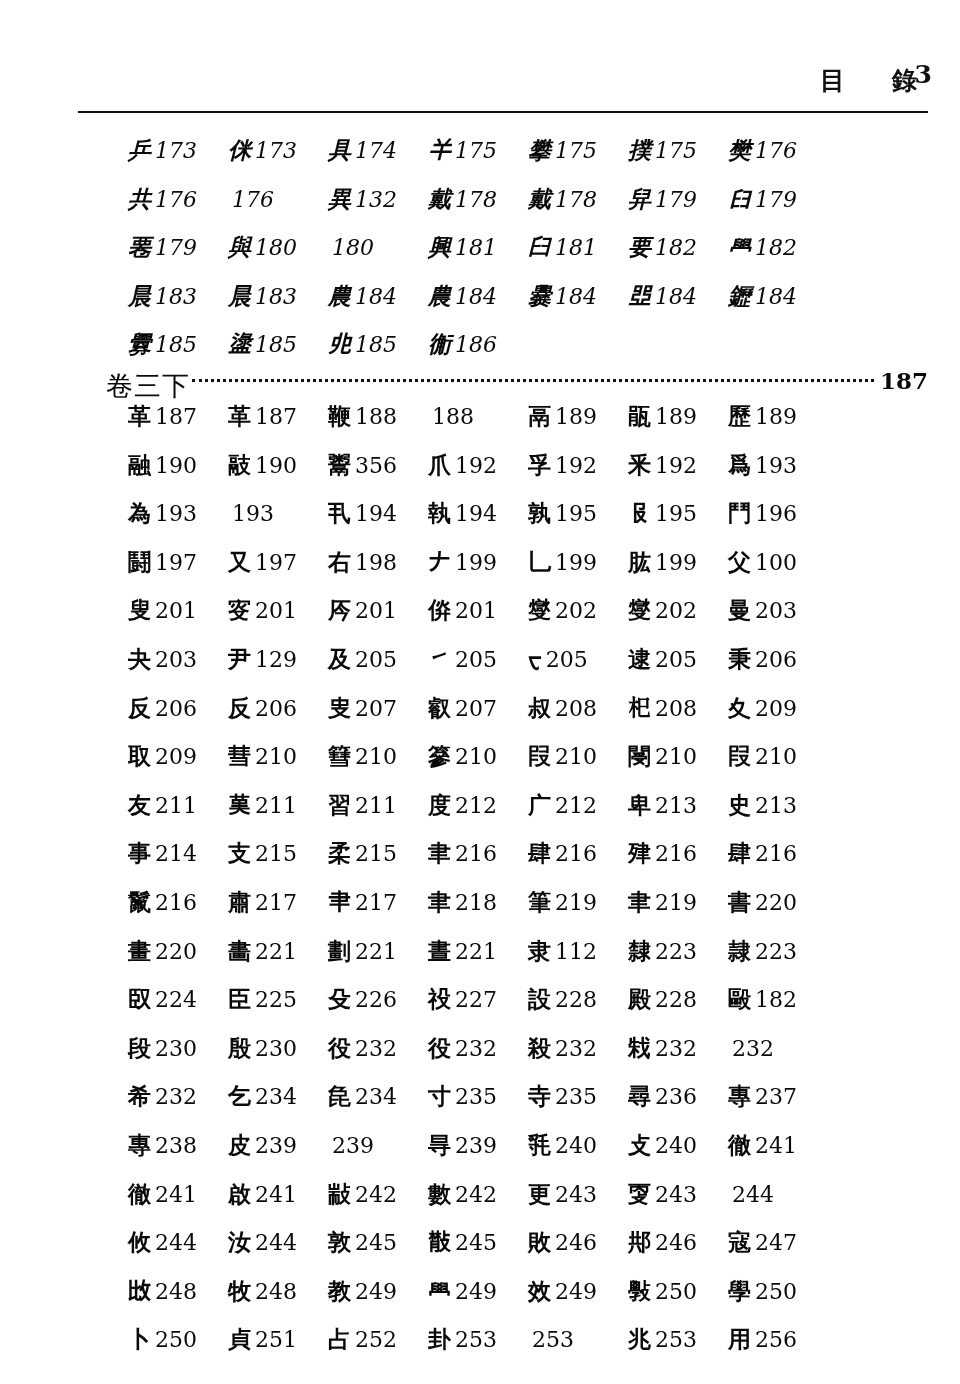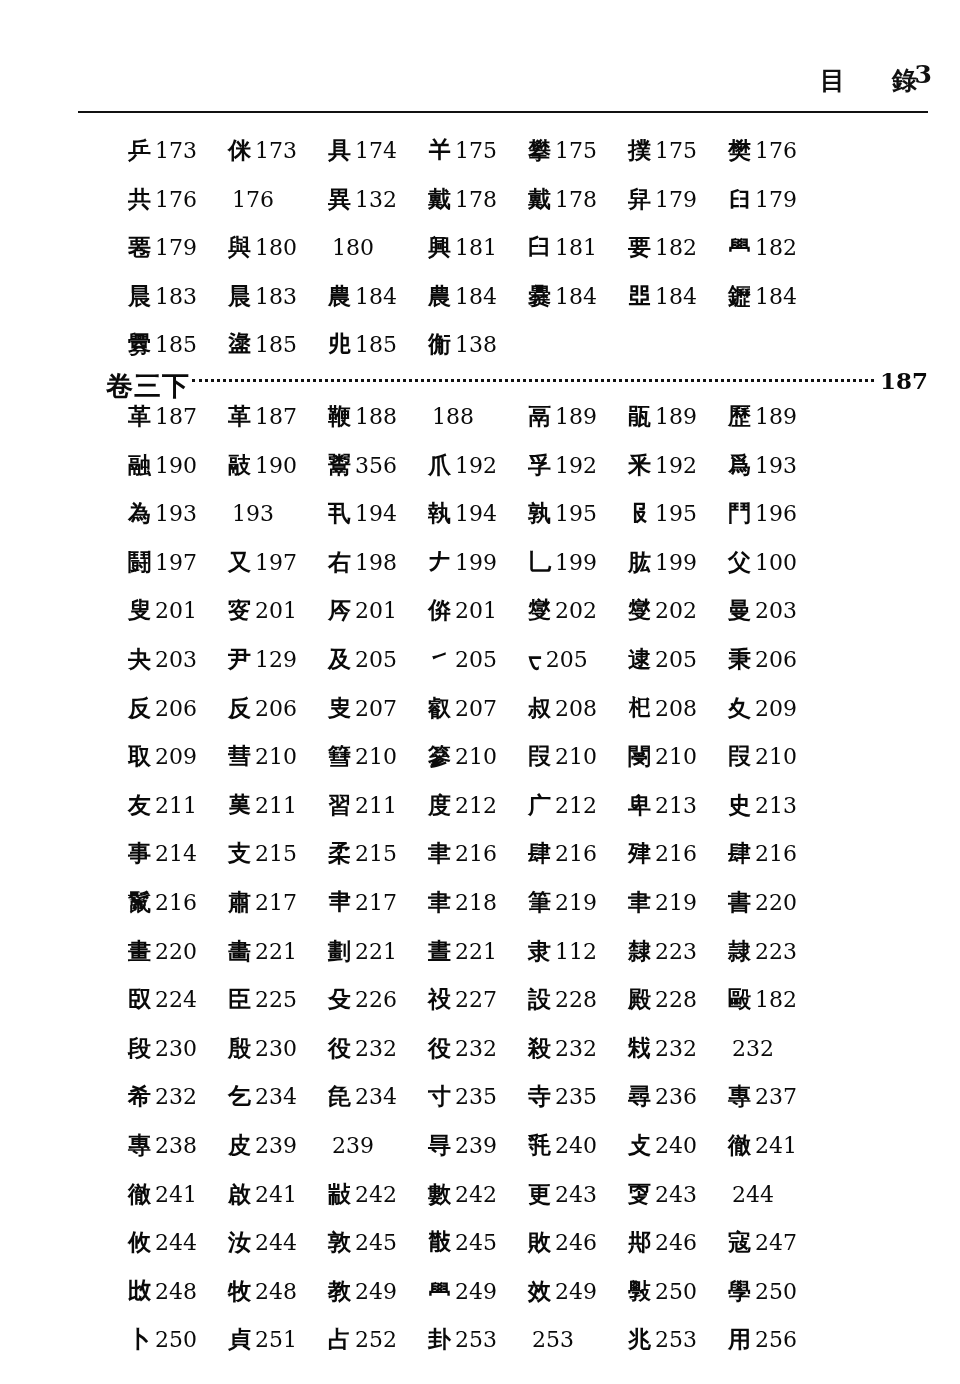--- a/index.html
+++ b/index.html
@@ -102,21 +102,21 @@
   .juan-heading {
     position: absolute;
     left: 106px;
     width: 822px;
     height: 46px;
     display: flex;
     align-items: baseline;
   }
   .juan-label {
     font-family: "DejaVu Serif", "Liberation Serif", serif;
-    font-weight: 700;
+    font-weight: 400;
     font-size: 27px;
     letter-spacing: 1px;
     line-height: 40px;
     color: #0a0a0a;
     flex: 0 0 auto;
   }
   .juan-leader {
     flex: 1 1 auto;
     margin: 0 6px 0 2px;
     position: relative;
@@ -147,21 +147,21 @@
 
 <div class="page">
 
   <div class="running-head">
     <div class="rh-title">目　錄</div>
     <div class="rh-folio">3</div>
   </div>
   <div class="rule"></div>
 
   <div id="content">
-      <div class="entries" style="top: 126px;">
+      <div class="entries" style="top: 126px; font-style: italic;">
         <div class="entry-row">
           <div class="entry"><span class="glyph">乒</span><span class="pg">173</span></div>
           <div class="entry"><span class="glyph">侎</span><span class="pg">173</span></div>
           <div class="entry"><span class="glyph">具</span><span class="pg">174</span></div>
           <div class="entry"><span class="glyph">𢆉</span><span class="pg">175</span></div>
           <div class="entry"><span class="glyph">攀</span><span class="pg">175</span></div>
           <div class="entry"><span class="glyph">撲</span><span class="pg">175</span></div>
           <div class="entry"><span class="glyph">樊</span><span class="pg">176</span></div>
         </div>
         <div class="entry-row">
@@ -188,21 +188,21 @@
           <div class="entry"><span class="glyph">農</span><span class="pg">184</span></div>
           <div class="entry"><span class="glyph">農</span><span class="pg">184</span></div>
           <div class="entry"><span class="glyph">爨</span><span class="pg">184</span></div>
           <div class="entry"><span class="glyph">𠁁</span><span class="pg">184</span></div>
           <div class="entry"><span class="glyph">䥶</span><span class="pg">184</span></div>
         </div>
         <div class="entry-row">
           <div class="entry"><span class="glyph">釁</span><span class="pg">185</span></div>
           <div class="entry"><span class="glyph">𥂖</span><span class="pg">185</span></div>
           <div class="entry"><span class="glyph">𠑹</span><span class="pg">185</span></div>
-          <div class="entry"><span class="glyph">䚘</span><span class="pg">138</span></div>
+          <div class="entry"><span class="glyph">䚘</span><span class="pg">186</span></div>
           <div class="entry empty"><span class="glyph"></span><span class="pg"></span></div>
           <div class="entry empty"><span class="glyph"></span><span class="pg"></span></div>
           <div class="entry empty"><span class="glyph"></span><span class="pg"></span></div>
         </div>
       </div>
       <div class="juan-heading" style="top: 355px;">
         <span class="juan-label">卷三下</span>
         <span class="juan-leader"></span>
         <span class="juan-page">187</span>
       </div>

